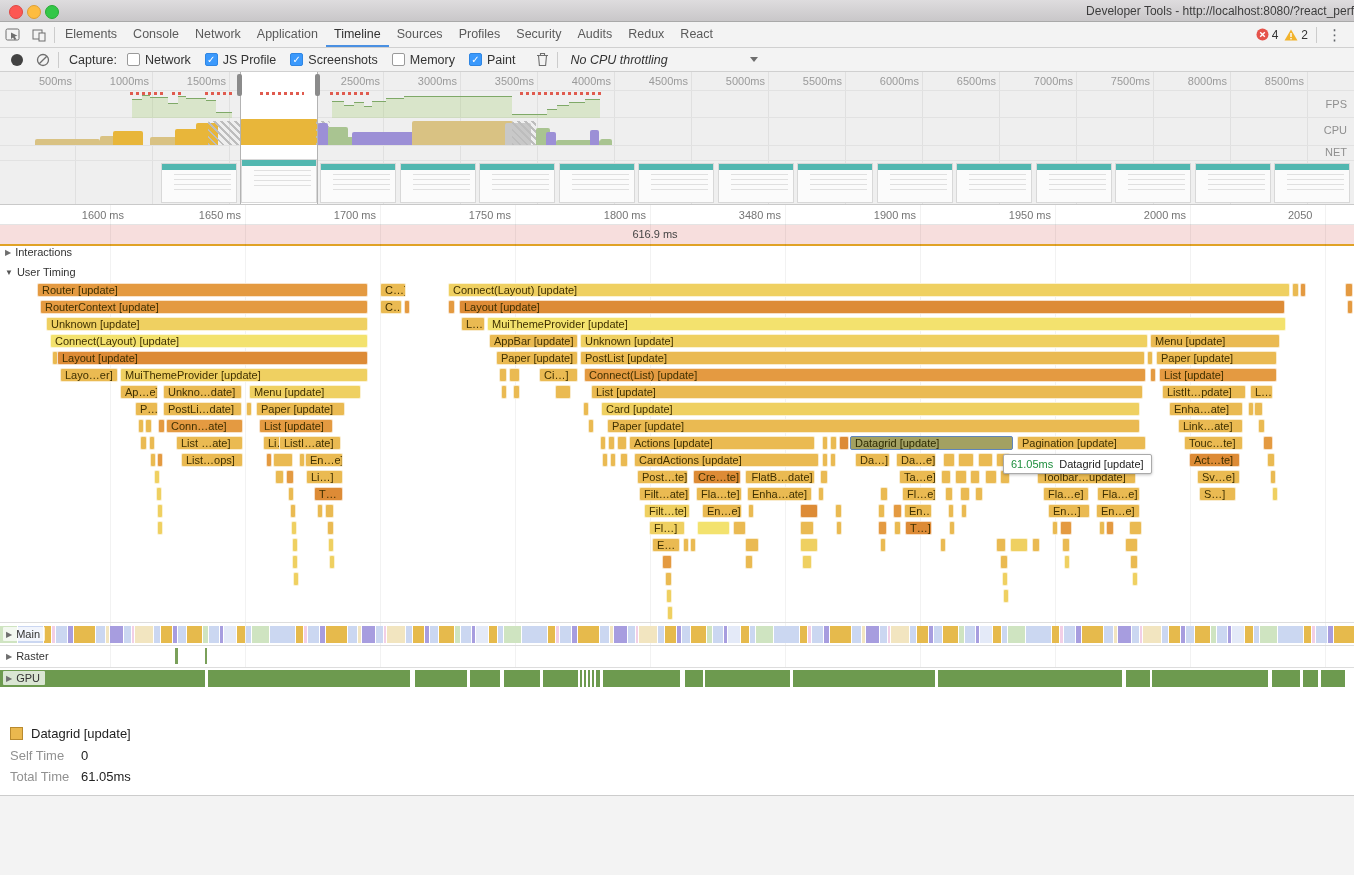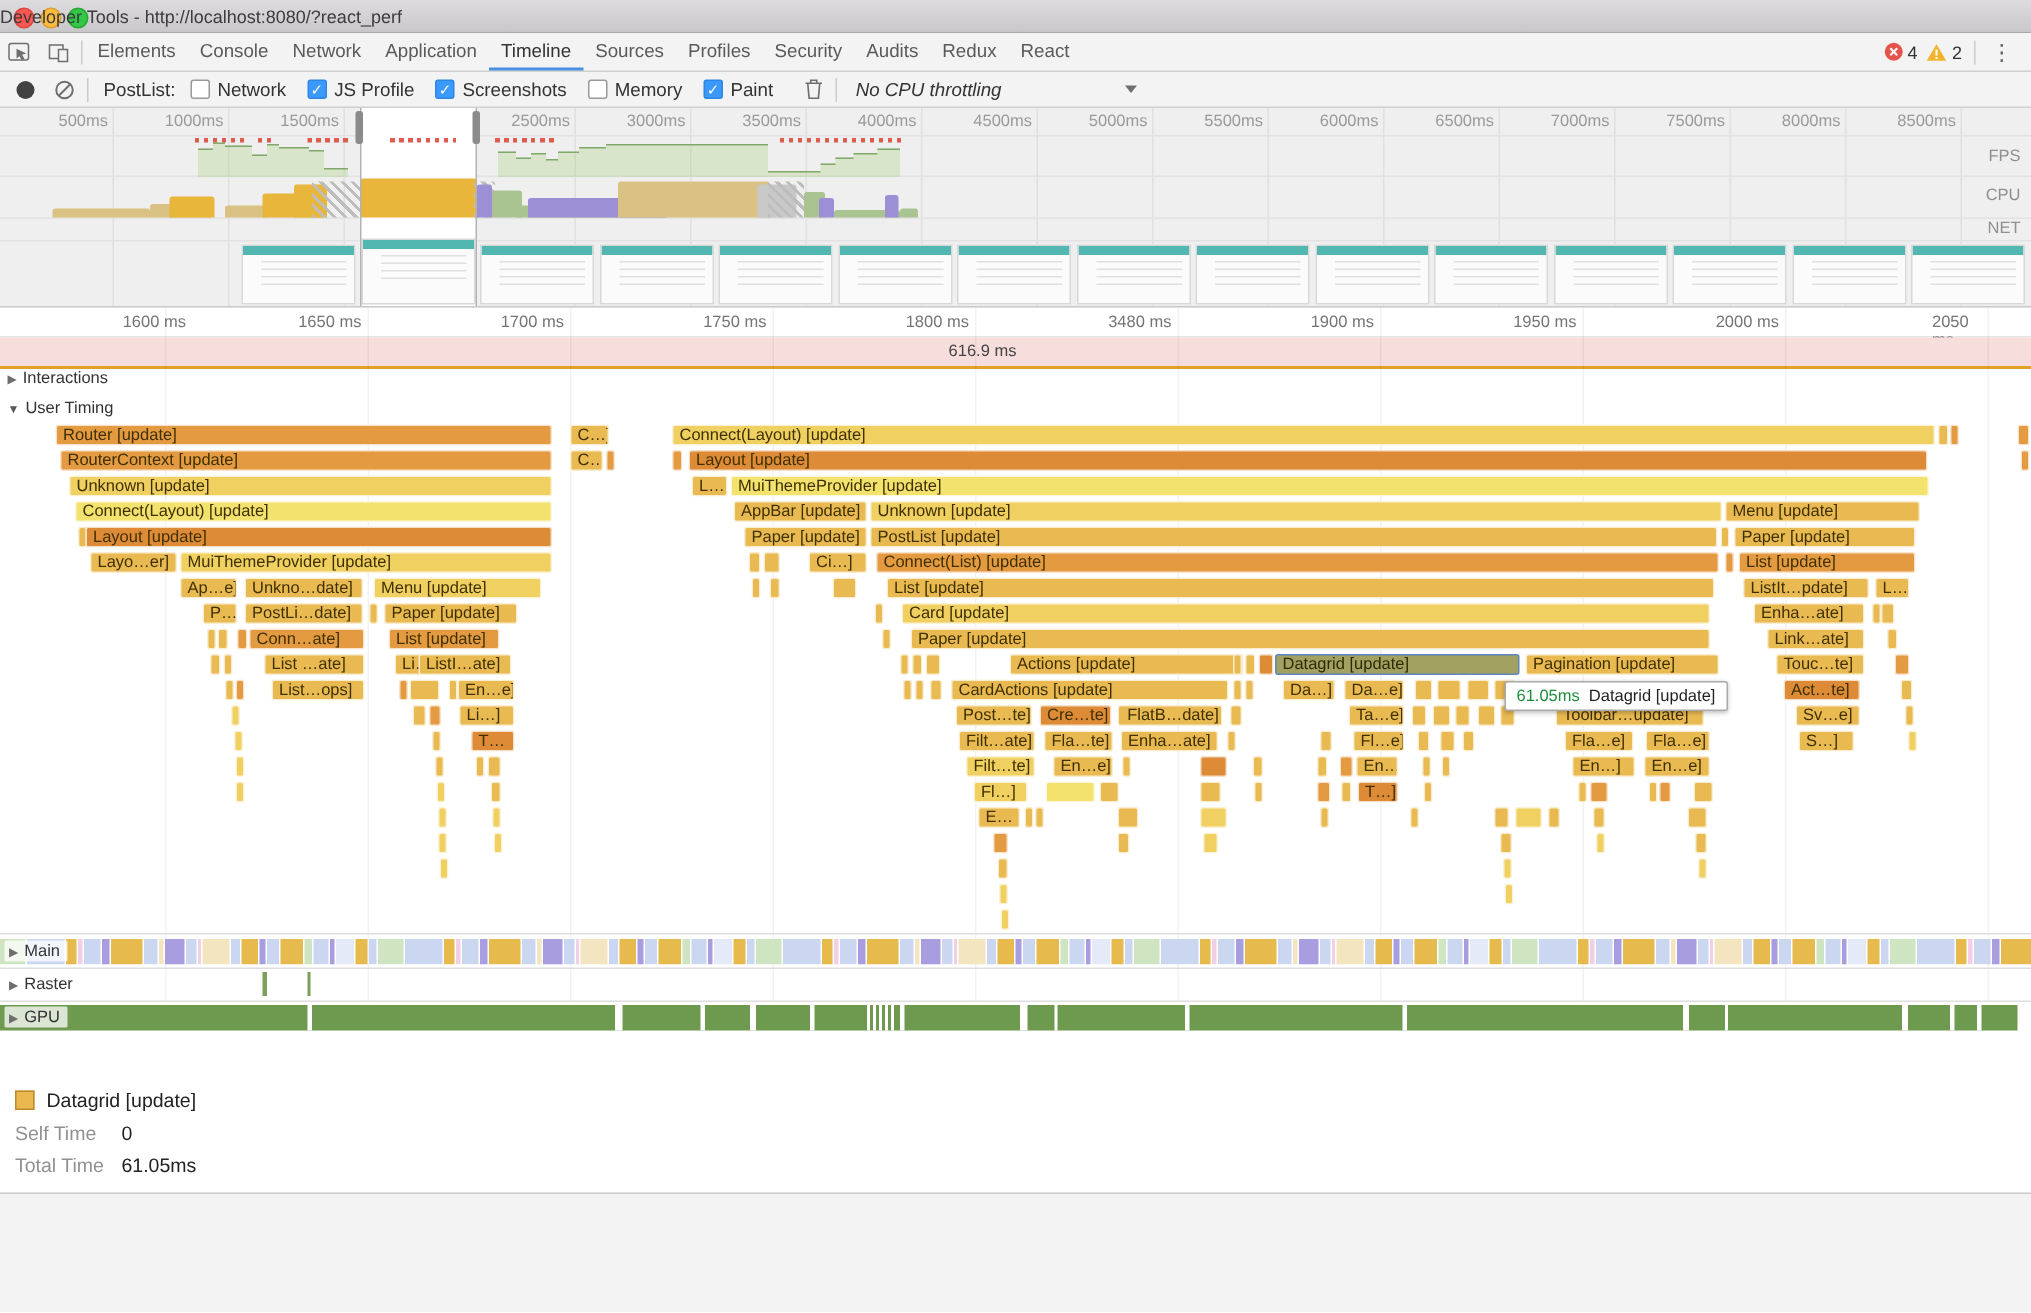--- a/index.html
+++ b/index.html
@@ -3,21 +3,21 @@
 <meta charset="utf-8">
 <style>
   html,body{margin:0;padding:0;background:#fff;}
   #page{position:relative;width:1354px;height:875px;overflow:hidden;
         font-family:"Liberation Sans",sans-serif;-webkit-font-smoothing:antialiased;background:#fff;}
   .abs{position:absolute;}
   
   #titlebar{left:0;top:0;width:1354px;height:22px;background:linear-gradient(#dedcde,#c9c7c9);
             border-bottom:1px solid #a9a9a9;box-sizing:border-box;}
   .tl{position:absolute;top:5px;width:12px;height:12px;border-radius:50%;}
-  #title-text{position:absolute;left:0;right:0;top:4px;text-align:left;font-size:12px;color:#3c3c3c;}
+  #title-text{position:absolute;left:0;right:0;top:4px;text-align:right;font-size:12px;color:#3c3c3c;}
   
   #tabbar{left:0;top:22px;width:1354px;height:26px;background:#f3f3f3;border-bottom:1px solid #d0d0d0;
           box-sizing:border-box;display:flex;align-items:center;}
   .icon-btn{display:flex;align-items:center;justify-content:center;width:26px;height:24px;cursor:pointer;}
   .vsep{width:1px;height:16px;background:#ccc;margin:0 2px;}
   .tab{padding:0 8px;font-size:12.5px;color:#5a5a5a;height:25px;line-height:25px;cursor:pointer;}
   .tab.sel{color:#333;border-bottom:2px solid #4a90e2;box-sizing:border-box;}
   #tab-right{margin-left:auto;display:flex;align-items:center;padding-right:4px;}
   .badge-num{font-size:12px;color:#333;margin:0 6px 0 3px;}
   #kebab{font-size:15px;color:#5f6368;padding:0 8px;cursor:pointer;letter-spacing:0;}
@@ -145,21 +145,21 @@
     <span class="icon-btn" style="margin-left:4px;">
       <span style="width:12px;height:12px;border-radius:50%;background:#424242;display:block;"></span>
     </span>
     <span class="icon-btn">
       <svg width="14" height="14" viewBox="0 0 14 14">
           <circle cx="7" cy="7" r="5.5" stroke="#6e6e6e" fill="none" stroke-width="1.3"></circle>
           <path d="M3.2 10.8L10.8 3.2" stroke="#6e6e6e" stroke-width="1.3"></path>
         </svg>
     </span>
     <span class="vsep"></span>
-    <span style="margin:0 10px 0 8px;">PostList:</span>
+    <span style="margin:0 10px 0 8px;">Capture:</span>
     <div id="capture-boxes" style="display:flex;align-items:center;">
         <div class="cb">
           <div class="cb-box off"></div>
           <span>Network</span>
         </div>
         <div class="cb">
           <div class="cb-box on">✓</div>
           <span>JS Profile</span>
         </div>
         <div class="cb">
@@ -491,21 +491,21 @@
       <div class="fb fb-g" style="left: 1178px; top: 419px; width: 65px;">Link…ate]</div>
       <div class="fb fb-g" style="left: 1258px; top: 419px; width: 7px;"></div>
       <div class="fb fb-g" style="left: 140px; top: 436px; width: 7px;"></div>
       <div class="fb fb-g" style="left: 149px; top: 436px; width: 6px;"></div>
       <div class="fb fb-g" style="left: 176px; top: 436px; width: 67px;">List …ate]</div>
       <div class="fb fb-g" style="left: 263px; top: 436px; width: 26px;">Li…]</div>
       <div class="fb fb-g" style="left: 279px; top: 436px; width: 62px;">ListI…ate]</div>
       <div class="fb fb-g" style="left: 600px; top: 436px; width: 6px;"></div>
       <div class="fb fb-g" style="left: 608px; top: 436px; width: 7px;"></div>
       <div class="fb fb-g" style="left: 617px; top: 436px; width: 10px;"></div>
-      <div class="fb fb-g" style="left: 629px; top: 436px; width: 156px; margin-left: 44px;">Actions [update]</div>
+      <div class="fb fb-g" style="left: 629px; top: 436px; width: 186px;">Actions [update]</div>
       <div class="fb fb-g" style="left: 822px; top: 436px; width: 6px;"></div>
       <div class="fb fb-g" style="left: 830px; top: 436px; width: 7px;"></div>
       <div class="fb fb-d" style="left: 839px; top: 436px; width: 10px;"></div>
       <div class="fb fb-h" style="left: 850px; top: 436px; width: 163px;">Datagrid [update]</div>
       <div class="fb fb-g" style="left: 1017px; top: 436px; width: 129px;">Pagination [update]</div>
       <div class="fb fb-g" style="left: 1184px; top: 436px; width: 59px;">Touc…te]</div>
       <div class="fb fb-o" style="left: 1263px; top: 436px; width: 10px;"></div>
       <div class="fb fb-g" style="left: 150px; top: 453px; width: 5px;"></div>
       <div class="fb fb-o" style="left: 157px; top: 453px; width: 4px;"></div>
       <div class="fb fb-g" style="left: 181px; top: 453px; width: 62px;">List…ops]</div>

